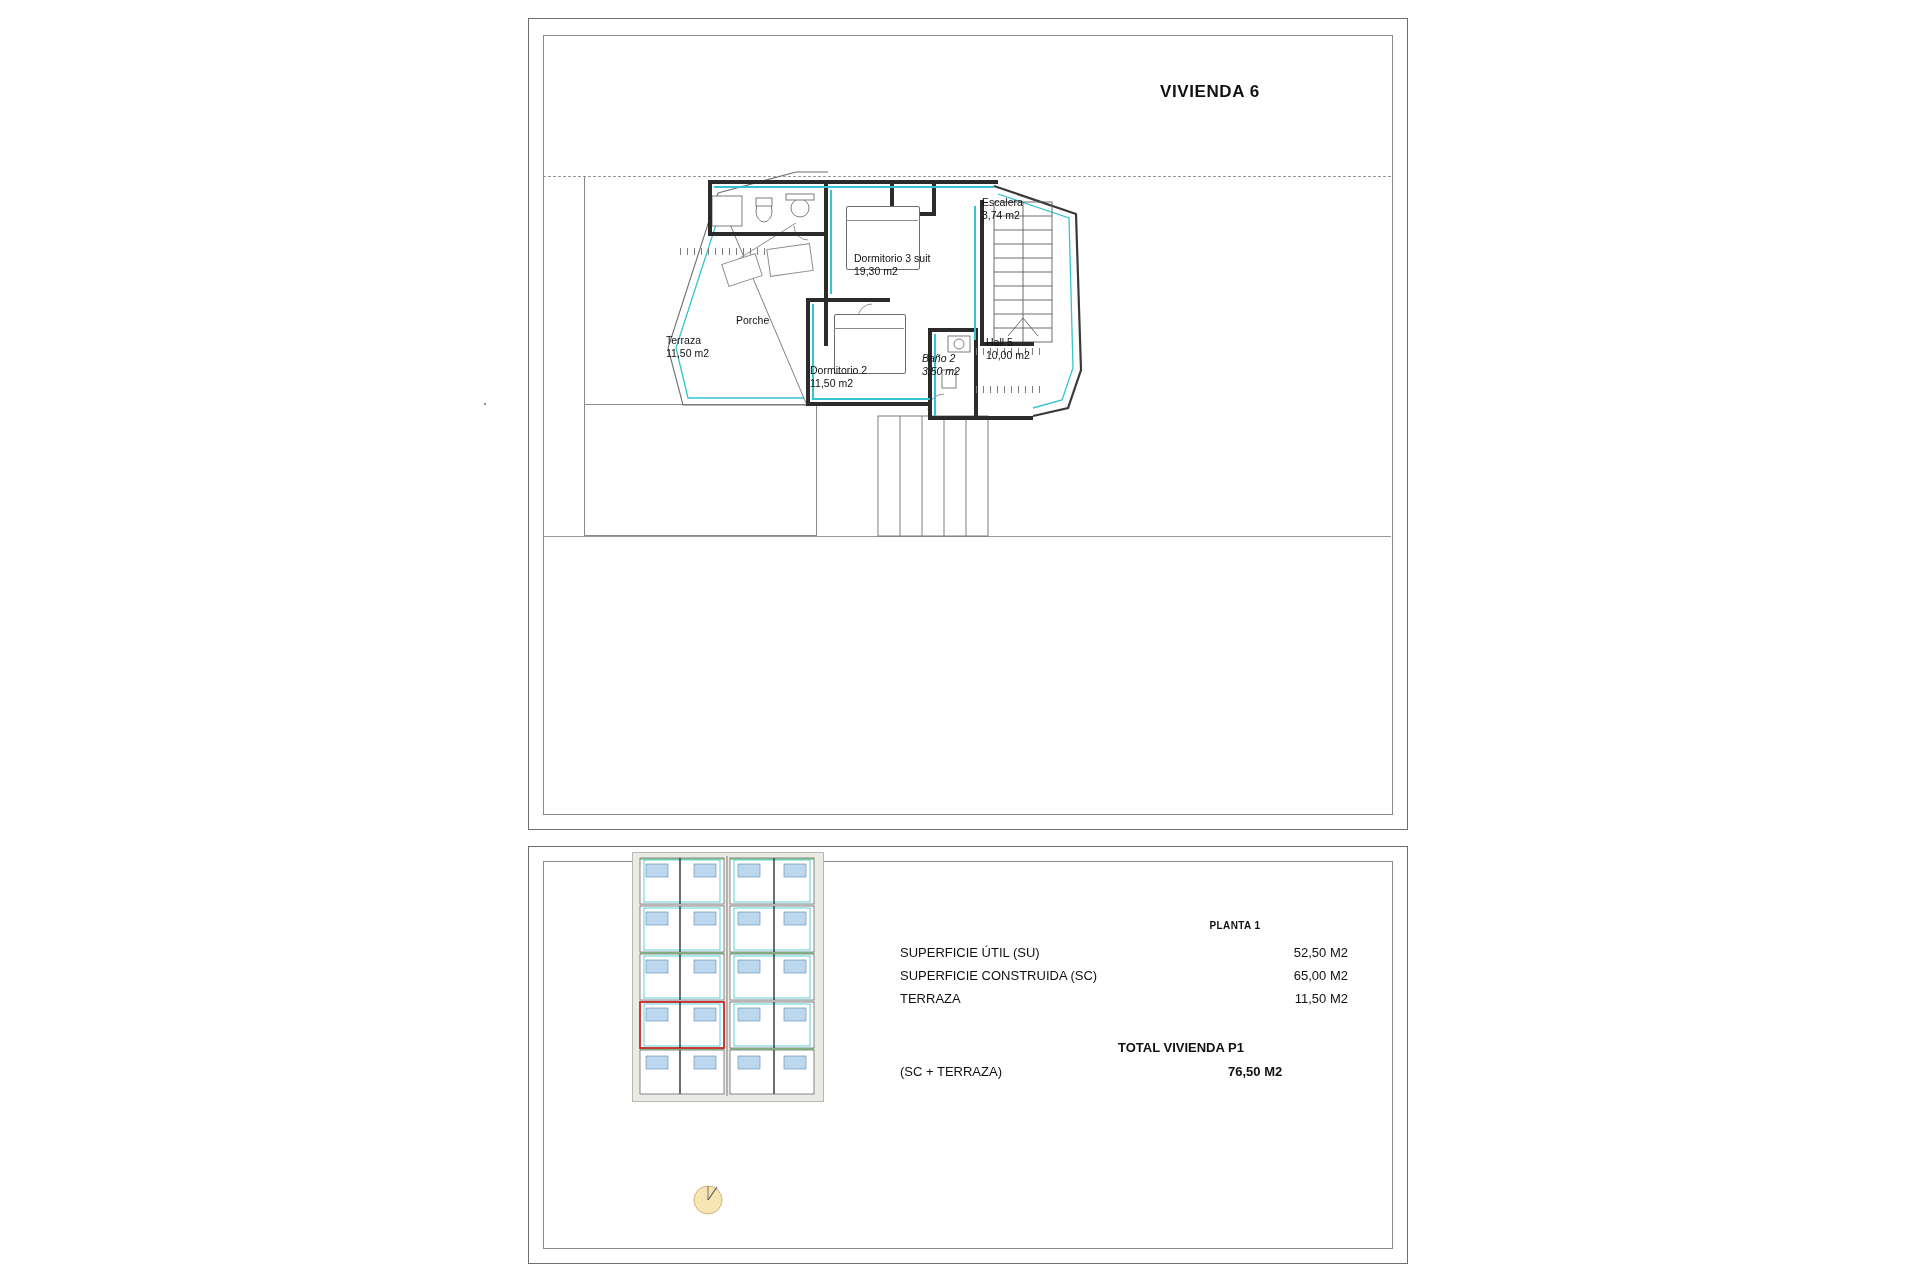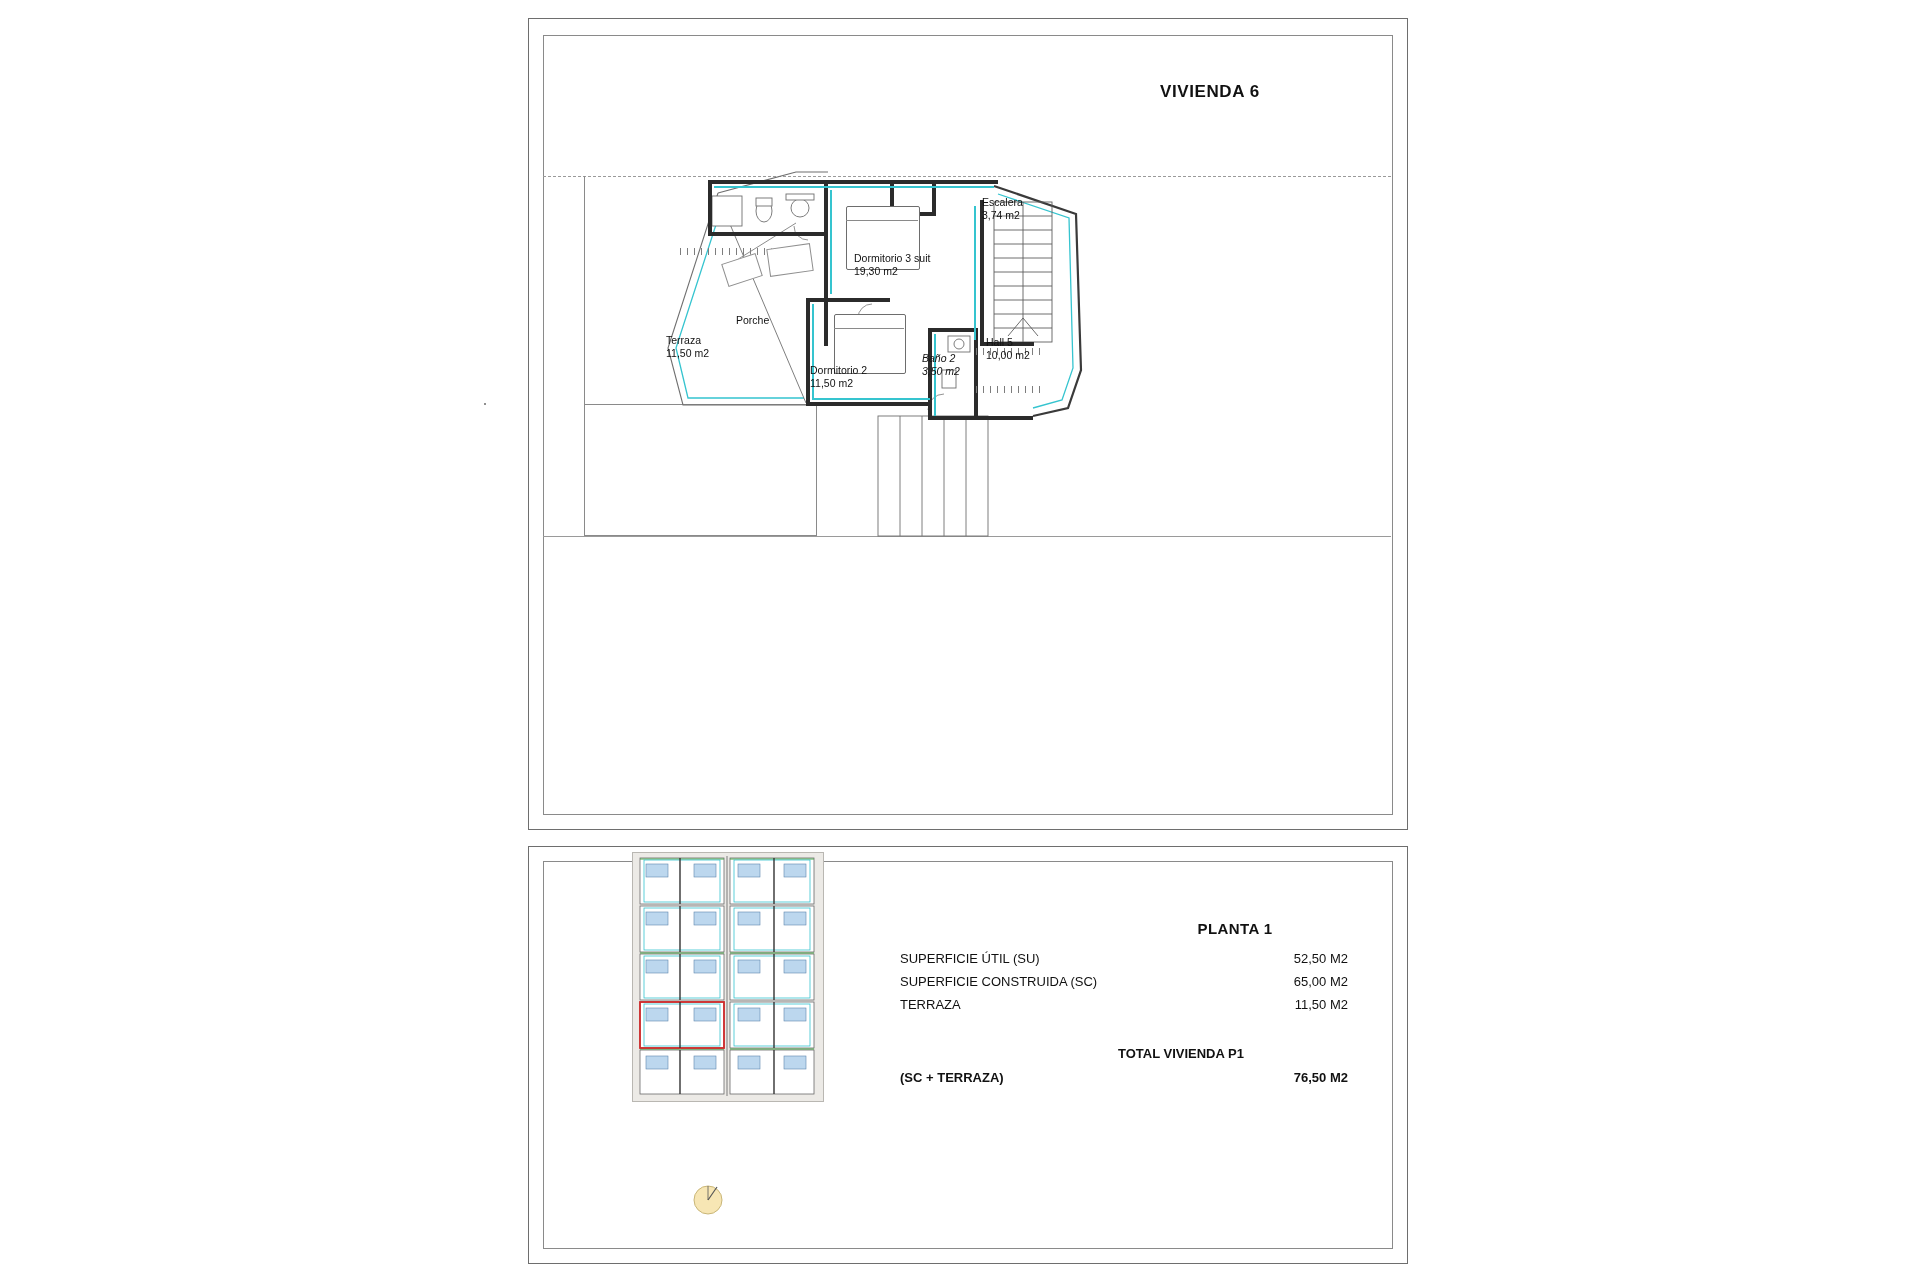--- a/index.html
+++ b/index.html
@@ -58,21 +58,21 @@
   .thinline { position:absolute; background:#8a8a8a; }
 
   svg.vec { position:absolute; left:0; top:0; overflow:visible; }
 
   
   .keyplan { position:absolute; left:632px; top:852px; width:190px; height:248px; }
   .kp-bg { position:absolute; left:0; top:0; width:190px; height:248px; background:#eceae6; border:1px solid #b9b7b2; }
 
   
   .legend { position:absolute; left:900px; top:920px; width:470px; }
-  .legend .h { font-size:15px; font-weight:bold; letter-spacing:0.4px; text-align:center; margin-left:200px;}
+  .legend .h { font-size:10px; font-weight:bold; letter-spacing:0.4px; text-align:center; margin-left:200px;}
   .legend-row { position:relative; height:23px; font-size:13px; }
   .legend-row .lab { position:absolute; left:0; top:0; }
   .legend-row .val { position:absolute; left:328px; top:0; width:120px; text-align:right; }
   .legend .tot { position:absolute; font-size:13px; font-weight:bold; }
 
   .compass { position:absolute; left:688px; top:1178px; width:40px; height:40px; }
 </style>
 </head>
 <body>
 
@@ -327,19 +327,19 @@
       <span class="lab">SUPERFICIE CONSTRUIDA (SC)</span>
       <span class="val">65,00 M2</span>
     </div>
     <div class="legend-row">
       <span class="lab">TERRAZA</span>
       <span class="val">11,50 M2</span>
     </div>
 
     <div style="height:26px;"></div>
     <div style="position:relative; height:46px;">
-      <span class="tot" style="left:0; top:24px; font-weight:bold;">(SC + TERRAZA)</span>
+      <span class="tot" style="left:0; top:24px; font-weight:normal;">(SC + TERRAZA)</span>
       <span class="tot" style="left:218px; top:0;">TOTAL VIVIENDA P1</span>
-      <span class="tot" style="left:328px; top:24px; width:120px; text-align:right;">76,50 M2</span>
+      <span class="tot" style="left:328px; top:24px; width:120px; ">76,50 M2</span>
     </div>
   </div>
 
 </div>
 
 </body></html>

